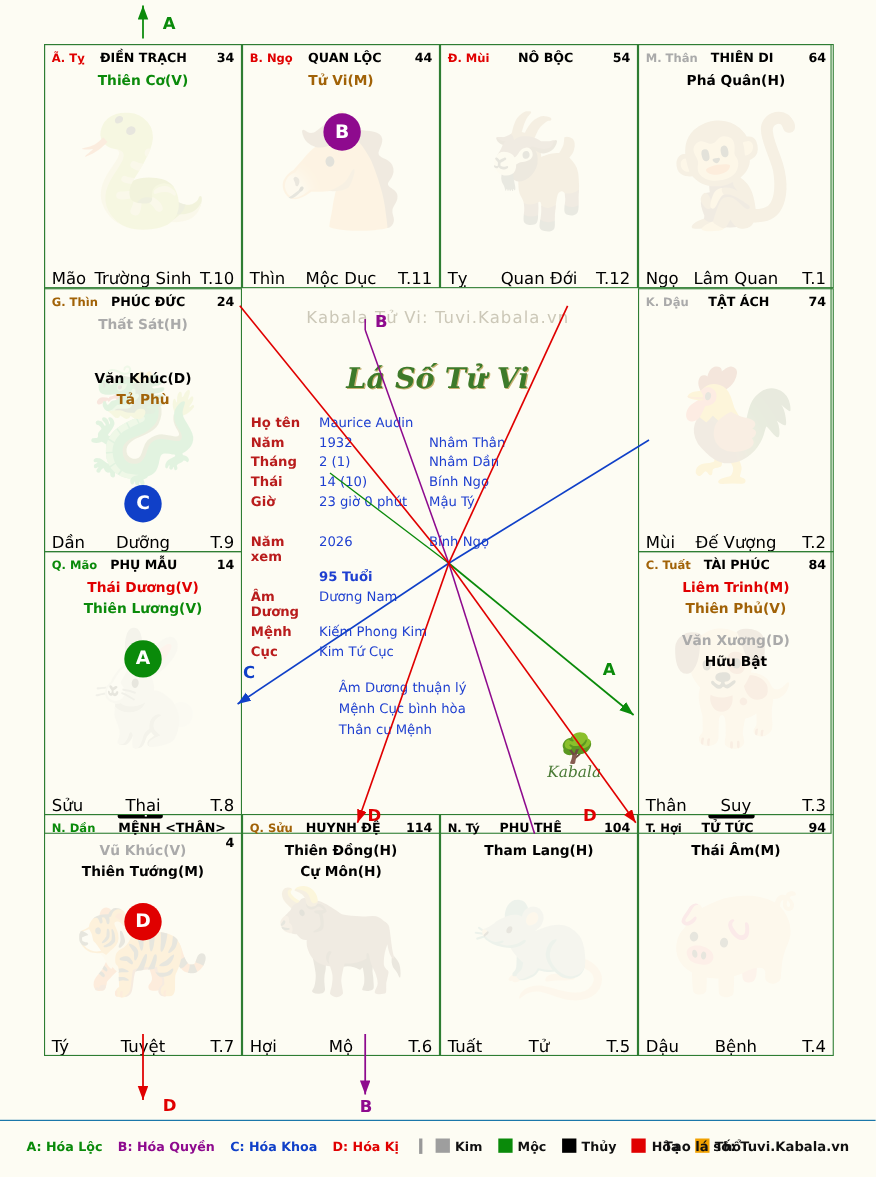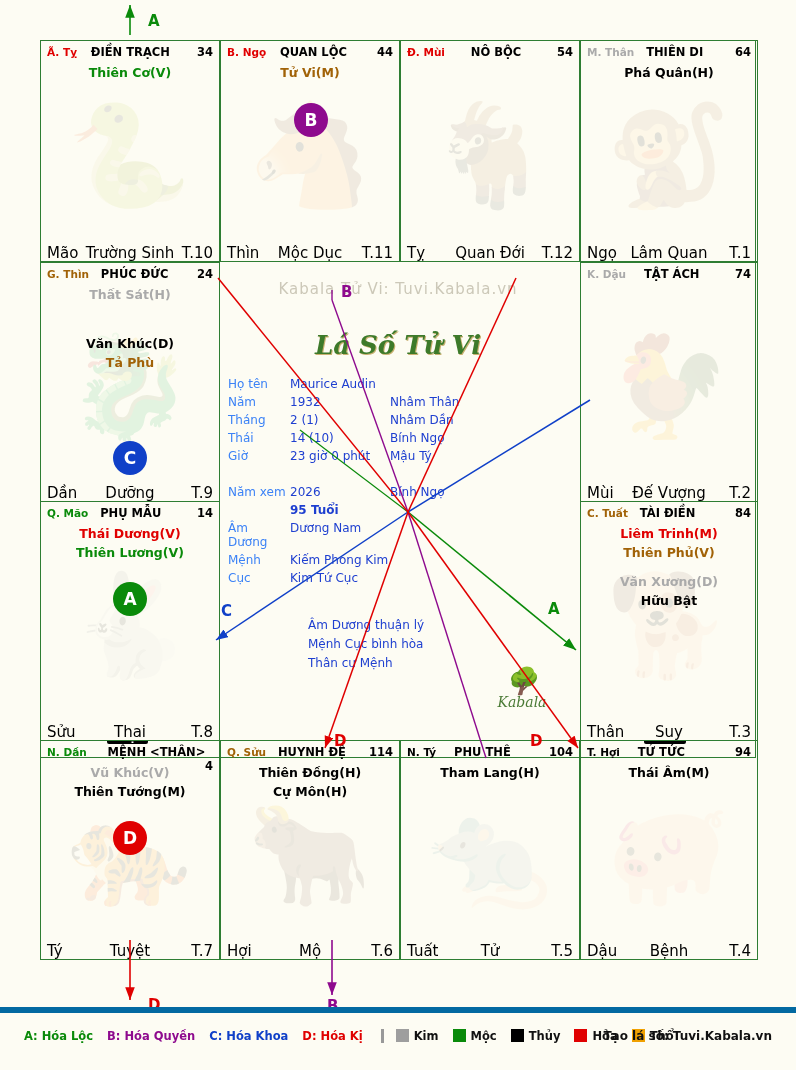--- a/index.html
+++ b/index.html
@@ -92,37 +92,37 @@
     position:absolute;left:219px;top:330px;width:358px;text-align:center;
     font-size:26px;color:#3d7a2a;font-family:"DejaVu Serif", serif;font-style:italic;font-weight:bold;
     text-shadow:1px 1px 0 #c8b070;
   }
   .info{
     position:absolute;left:228px;top:375px;
     font-size:12px;color:#111;
   }
   .info table{border-collapse:collapse;}
   .info td{padding:2px 0;font-size:12px;vertical-align:top;}
-  .info td.lbl{width:62px;color:#3b82f6;}
+  .info td.lbl{width:62px;color:#b91c1c;font-weight:bold;}
   .info td.v1{width:100px;color:#1e3fd0;}
   .info td.v2{color:#1e3fd0;}
   .notes{
     position:absolute;left:308px;top:616px;
     color:#1e3fd0;font-size:12px;line-height:19px;
   }
   .kabala-logo{
     position:absolute;left:492px;top:668px;width:60px;text-align:center;
     color:#4a7a35;font-family:"DejaVu Serif", serif;font-size:14px;font-style:italic;
   }
   .kabala-logo .tree{font-size:26px;display:block;line-height:26px;color:#3d7a2a;}
   svg.overlay{position:absolute;left:0;top:0;width:796px;height:1070px;pointer-events:none;}
   .axlabel{position:absolute;font-weight:bold;font-size:15px;}
   .legend{
-    position:absolute;left:0;bottom:0;width:796px;height:63px;
-    border-top:6px solid #0369a1;
+    position:absolute;left:0;bottom:0;width:796px;height:52px;
+    border-top:1px solid #0369a1;
     box-sizing:border-box;
   }
   .legend .row{
     position:absolute;left:24px;top:16px;right:10px;
     font-size:11.5px;font-weight:bold;
     display:flex;align-items:center;gap:0px;
   }
   .lg-item{margin-right:14px;white-space:nowrap;}
   .lg-item .k{font-weight:bold;}
   .sep{display:inline-block;width:3px;height:14px;background:#999;margin:0 12px 0 4px;vertical-align:-2px;}
@@ -236,21 +236,21 @@
     <div class="bottom">
         <span class="b1">Sửu</span>
         <span class="b3">Thai</span>
         <span class="b2">T.8</span>
       </div>
   </div>
 
   <div class="cell" style="left:539px;top:460px;width:178px;height:240px;">
     <div class="zodiac">🐕</div>
     <div class="top"><span class="chi orange">C. Tuất</span>
-      <span class="cung" style="margin-left:8px;">TÀI ĐIỀN</span>
+      <span class="cung" style="margin-left:8px;">TÀI PHÚC</span>
       <span class="num">84</span></div>
     <div class="stars">
       <div class="red">Liêm Trinh(M)</div>
       <div class="orange">Thiên Phủ(V)</div>
       <div style="height:10px;"></div>
       <div class="gray">Văn Xương(D)</div>
       <div class="black">Hữu Bật</div>
     </div>
     <div class="bottom">
         <span class="b1">Thân</span>

